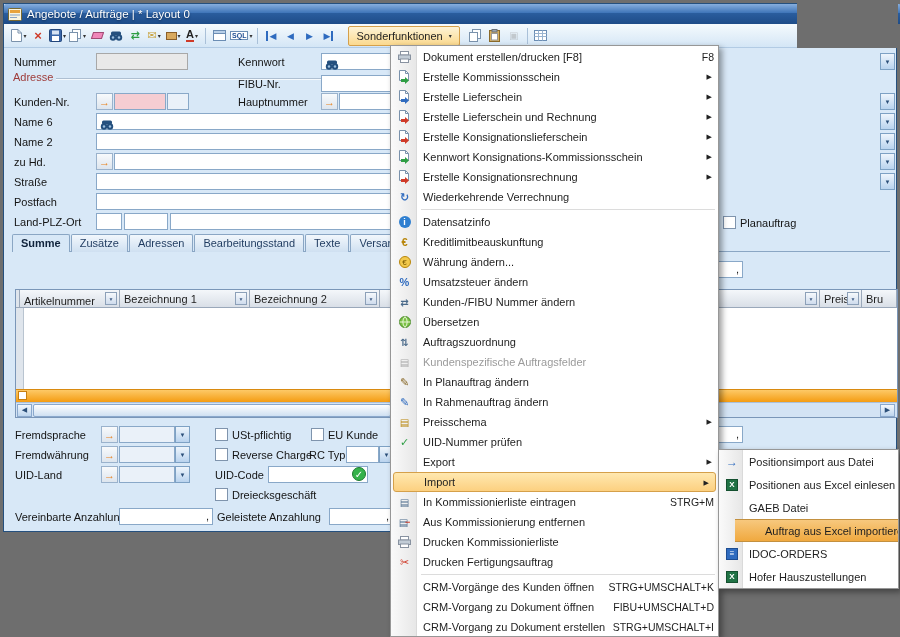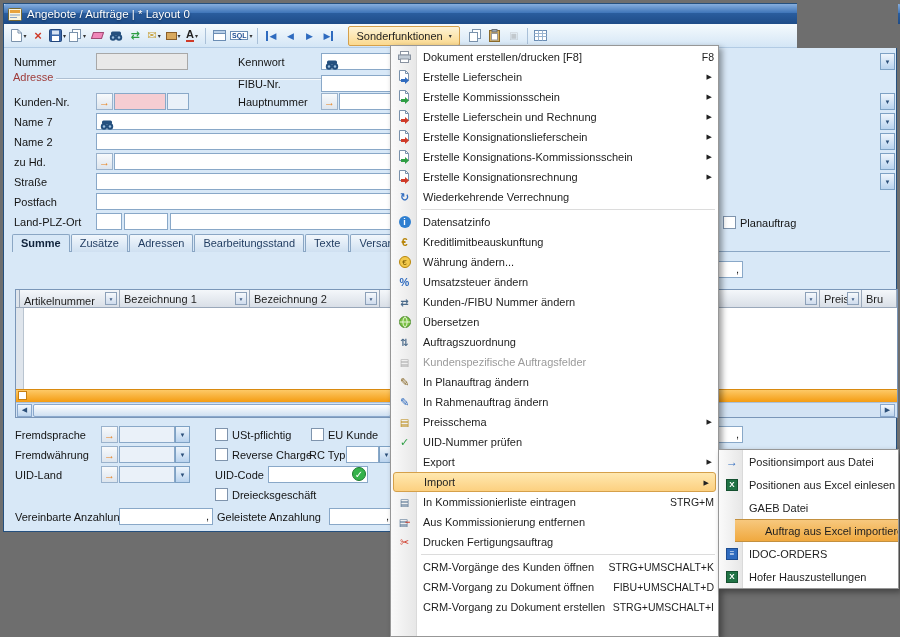--- a/index.html
+++ b/index.html
@@ -271,21 +271,21 @@
 
   <div class="crop-notch"></div>
 
   <span class="lbl" style="left:10px;top:52px">Nummer</span>
   <span class="lbl" style="left:234px;top:52px">Kennwort</span>
   <span class="lbl section" style="left:9px;top:67px">Adresse</span>
   <div class="grpline" style="left:52px;top:74px;width:334px"></div>
   <span class="lbl" style="left:234px;top:74px">FIBU-Nr.</span>
   <span class="lbl" style="left:10px;top:92px">Kunden-Nr.</span>
   <span class="lbl" style="left:234px;top:92px">Hauptnummer</span>
-  <span class="lbl" style="left:10px;top:112px">Name 7</span>
+  <span class="lbl" style="left:10px;top:112px">Name 6</span>
   <span class="lbl" style="left:10px;top:132px">Name 2</span>
   <span class="lbl" style="left:10px;top:152px">zu Hd.</span>
   <span class="lbl" style="left:10px;top:172px">Straße</span>
   <span class="lbl" style="left:10px;top:192px">Postfach</span>
   <span class="lbl" style="left:10px;top:212px">Land-PLZ-Ort</span>
 
   <div class="fld dis" style="left:92px;top:49px;width:92px"></div>
   <div class="fld" style="left:317px;top:49px;width:72px"></div>
   <span class="binoc-abs" style="left:321px;top:52px"><svg width="14" height="10">
         <rect x="2" y="0.5" width="10" height="4" rx="1.5" fill="#25507e"></rect>
@@ -421,78 +421,78 @@
           </svg>
         </span>
         <span class="mi-label">Dokument erstellen/drucken [F8]</span>
         <span class="mi-short">F8</span>
       </div>
       <div class="menu-item">
         <span class="ic">
           <svg width="12" height="14">
             <path d="M0.5 0.5h6l3 3v7h-9z" fill="#fff" stroke="#7a92ac"></path>
             <path d="M6.5 0.5v3h3" fill="none" stroke="#7a92ac"></path>
+            <path d="M2 9h4v-2l4 3.5-4 3.5v-2H2z" fill="#2e9e44"></path>
+          </svg>
+        </span>
+        <span class="mi-label">Erstelle Kommissionsschein</span>
+        <span class="mi-arrow">▶</span>
+      </div>
+      <div class="menu-item">
+        <span class="ic">
+          <svg width="12" height="14">
+            <path d="M0.5 0.5h6l3 3v7h-9z" fill="#fff" stroke="#7a92ac"></path>
+            <path d="M6.5 0.5v3h3" fill="none" stroke="#7a92ac"></path>
             <path d="M2 9h4v-2l4 3.5-4 3.5v-2H2z" fill="#2f6bbf"></path>
           </svg>
         </span>
         <span class="mi-label">Erstelle Lieferschein</span>
+        <span class="mi-arrow">▶</span>
+      </div>
+      <div class="menu-item">
+        <span class="ic">
+          <svg width="12" height="14">
+            <path d="M0.5 0.5h6l3 3v7h-9z" fill="#fff" stroke="#7a92ac"></path>
+            <path d="M6.5 0.5v3h3" fill="none" stroke="#7a92ac"></path>
+            <path d="M2 9h4v-2l4 3.5-4 3.5v-2H2z" fill="#cf3a28"></path>
+          </svg>
+        </span>
+        <span class="mi-label">Erstelle Lieferschein und Rechnung</span>
+        <span class="mi-arrow">▶</span>
+      </div>
+      <div class="menu-item">
+        <span class="ic">
+          <svg width="12" height="14">
+            <path d="M0.5 0.5h6l3 3v7h-9z" fill="#fff" stroke="#7a92ac"></path>
+            <path d="M6.5 0.5v3h3" fill="none" stroke="#7a92ac"></path>
+            <path d="M2 9h4v-2l4 3.5-4 3.5v-2H2z" fill="#cf3a28"></path>
+          </svg>
+        </span>
+        <span class="mi-label">Erstelle Konsignationslieferschein</span>
         <span class="mi-arrow">▶</span>
       </div>
       <div class="menu-item">
         <span class="ic">
           <svg width="12" height="14">
             <path d="M0.5 0.5h6l3 3v7h-9z" fill="#fff" stroke="#7a92ac"></path>
             <path d="M6.5 0.5v3h3" fill="none" stroke="#7a92ac"></path>
             <path d="M2 9h4v-2l4 3.5-4 3.5v-2H2z" fill="#2e9e44"></path>
           </svg>
         </span>
-        <span class="mi-label">Erstelle Kommissionsschein</span>
+        <span class="mi-label">Kennwort Konsignations-Kommissionsschein</span>
         <span class="mi-arrow">▶</span>
       </div>
       <div class="menu-item">
         <span class="ic">
           <svg width="12" height="14">
             <path d="M0.5 0.5h6l3 3v7h-9z" fill="#fff" stroke="#7a92ac"></path>
             <path d="M6.5 0.5v3h3" fill="none" stroke="#7a92ac"></path>
             <path d="M2 9h4v-2l4 3.5-4 3.5v-2H2z" fill="#cf3a28"></path>
           </svg>
         </span>
-        <span class="mi-label">Erstelle Lieferschein und Rechnung</span>
-        <span class="mi-arrow">▶</span>
-      </div>
-      <div class="menu-item">
-        <span class="ic">
-          <svg width="12" height="14">
-            <path d="M0.5 0.5h6l3 3v7h-9z" fill="#fff" stroke="#7a92ac"></path>
-            <path d="M6.5 0.5v3h3" fill="none" stroke="#7a92ac"></path>
-            <path d="M2 9h4v-2l4 3.5-4 3.5v-2H2z" fill="#cf3a28"></path>
-          </svg>
-        </span>
-        <span class="mi-label">Erstelle Konsignationslieferschein</span>
-        <span class="mi-arrow">▶</span>
-      </div>
-      <div class="menu-item">
-        <span class="ic">
-          <svg width="12" height="14">
-            <path d="M0.5 0.5h6l3 3v7h-9z" fill="#fff" stroke="#7a92ac"></path>
-            <path d="M6.5 0.5v3h3" fill="none" stroke="#7a92ac"></path>
-            <path d="M2 9h4v-2l4 3.5-4 3.5v-2H2z" fill="#2e9e44"></path>
-          </svg>
-        </span>
-        <span class="mi-label">Erstelle Konsignations-Kommissionsschein</span>
-        <span class="mi-arrow">▶</span>
-      </div>
-      <div class="menu-item">
-        <span class="ic">
-          <svg width="12" height="14">
-            <path d="M0.5 0.5h6l3 3v7h-9z" fill="#fff" stroke="#7a92ac"></path>
-            <path d="M6.5 0.5v3h3" fill="none" stroke="#7a92ac"></path>
-            <path d="M2 9h4v-2l4 3.5-4 3.5v-2H2z" fill="#cf3a28"></path>
-          </svg>
-        </span>
         <span class="mi-label">Erstelle Konsignationsrechnung</span>
         <span class="mi-arrow">▶</span>
       </div>
       <div class="menu-item">
         <span class="ic">
           <b style="color:#2f6bbf;font-size:11px">↻</b>
         </span>
         <span class="mi-label">Wiederkehrende Verrechnung</span>
       </div>
       <div class="menu-sep"></div>
@@ -586,20 +586,30 @@
         </span>
         <span class="mi-label">In Kommissionierliste eintragen</span>
         <span class="mi-short">STRG+M</span>
       </div>
       <div class="menu-item">
         <span class="ic">
           <span style="color:#4a6a8a;font-size:10px">▤</span>
           <b style="color:#cf3a28;font-size:9px;margin-left:-3px">−</b>
         </span>
         <span class="mi-label">Aus Kommissionierung entfernen</span>
+      </div>
+      <div class="menu-item">
+        <span class="ic">
+          <svg width="13" height="12">
+            <rect x="2.5" y="0.5" width="8" height="3.5" fill="#fff" stroke="#8892a0"></rect>
+            <rect x="0.5" y="4" width="12" height="4.5" fill="#c2ccd6" stroke="#8892a0"></rect>
+            <rect x="2.5" y="8" width="8" height="3.5" fill="#fff" stroke="#8892a0"></rect>
+          </svg>
+        </span>
+        <span class="mi-label">Drucken Kommissionierliste</span>
       </div>
       <div class="menu-item">
         <span class="ic">
           <b style="color:#cf3a28;font-size:11px">✂</b>
         </span>
         <span class="mi-label">Drucken Fertigungsauftrag</span>
       </div>
       <div class="menu-sep"></div>
       <div class="menu-item">
         <span class="mi-label">CRM-Vorgänge des Kunden öffnen</span>

